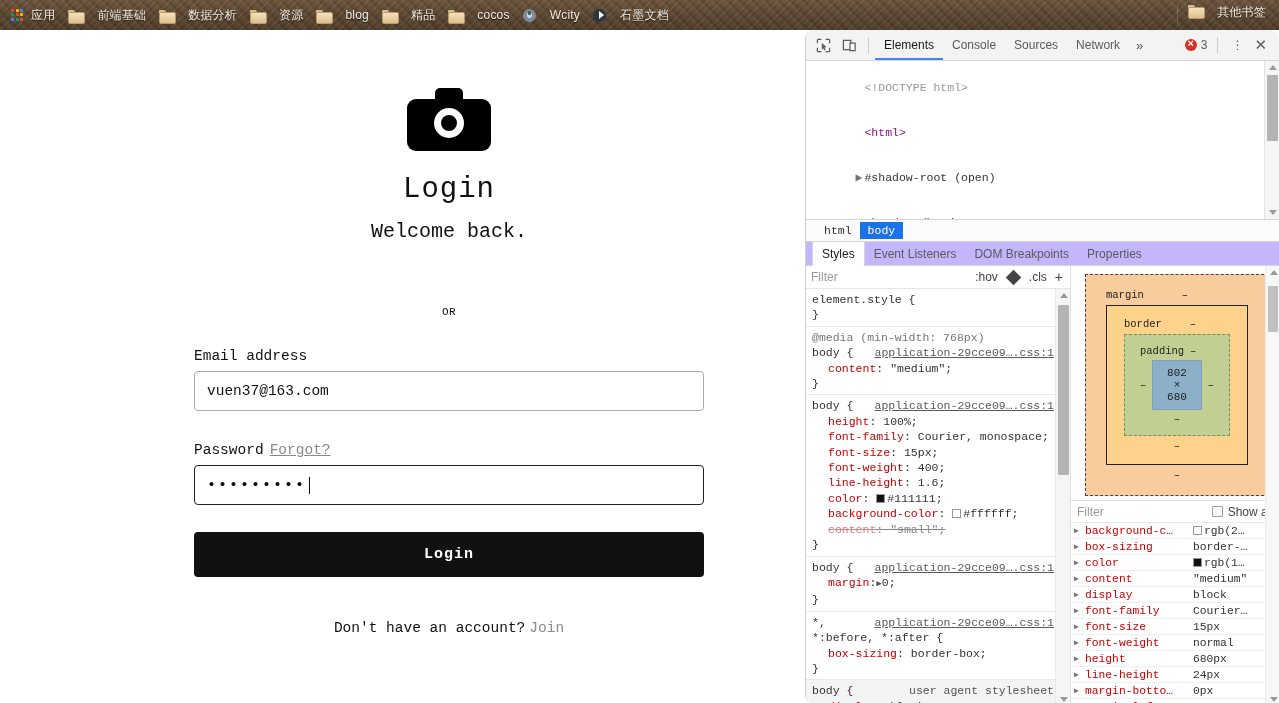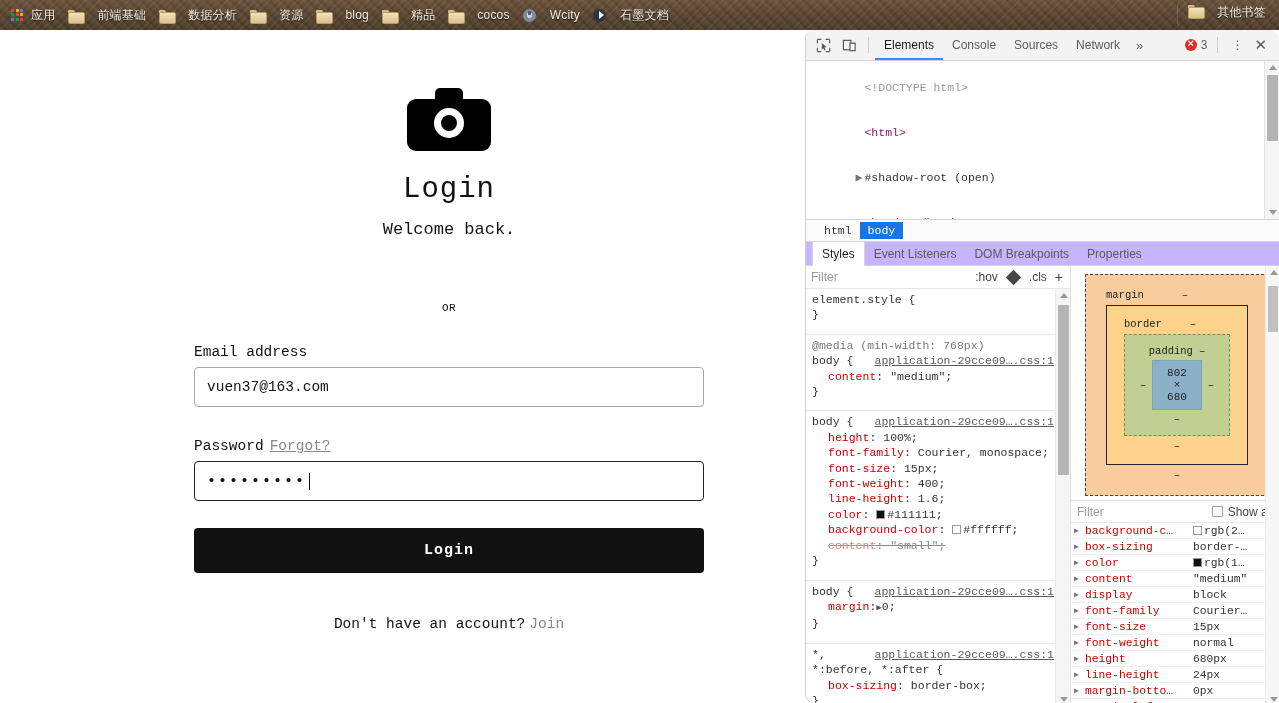--- a/index.html
+++ b/index.html
@@ -130,21 +130,21 @@
   }
   #login-title {
     text-align: center;
     font-family: "Liberation Mono", monospace;
     font-size: 29px; font-weight: 400;
     letter-spacing: 1px;
     margin: 22px 0 0;
     color: #111111;
   }
   #login-subtitle {
-    text-align: center; font-size: 17px; margin-top: 14px; color: #111;
+    text-align: center; font-size: 20px; margin-top: 14px; color: #111;
     font-family: "Liberation Mono", monospace;
   }
   #or-divider {
     text-align: center; font-size: 11px; margin-top: 63px; color: #111;
     letter-spacing: .5px;
     font-family: "Liberation Mono", monospace;
   }
   .field-label {
     font-size: 14.5px; color: #111; margin-bottom: 7px;
     font-family: "Liberation Mono", monospace;
@@ -300,21 +300,21 @@
   #styles-filter-row .fltr { flex: 1; }
   #styles-filter-row .hov { color: #444; margin-right: 8px; cursor: pointer; }
   #styles-filter-row .cls { color: #444; margin: 0 8px; cursor: pointer; }
   #styles-filter-row .plus { color: #444; cursor: pointer; margin-right: 2px; font-size: 14px;}
   .diamond {
     width: 11px; height: 11px; background: #454545; transform: rotate(45deg);
     display: inline-block; margin: 0 2px; cursor: pointer;
   }
 
   #rules { font-family: "Liberation Mono", monospace; font-size: 11.5px; line-height: 15.4px; }
-  .rule { padding: 3px 0 11px 6px; border-bottom: 1px solid #e8e8e8; position: relative; }
+  .rule { padding: 3px 0 3px 6px; border-bottom: 1px solid #e8e8e8; position: relative; }
   .rule.ua { background: #f4f4f4; }
   .sel { color: #333; }
   .src-link { color: #5a5a5a; text-decoration: underline; position: absolute; right: 16px; }
   .prop { color: #c80000; padding-left: 16px; display: inline-block; }
   .val { color: #333; }
   .strike { text-decoration: line-through; color: #888; }
   .strike .prop { color: #c88; text-decoration: line-through; }
   .swatch { display: inline-block; width: 9px; height: 9px; border: 1px solid #999; vertical-align: -1px; margin-right: 2px; }
   .media { color: #777; }
   .tri { color: #555; font-size: 9px; }
@@ -623,21 +623,21 @@
           <div class="bm-row" style="justify-content:flex-start">
             <span>margin</span>
             <span style="margin-left:32px">–</span>
           </div>
           <div class="bm-box bm-border" style="margin-top:4px">
             <div class="bm-row" style="justify-content:flex-start">
               <span>border</span>
               <span style="margin-left:22px">–</span>
             </div>
             <div class="bm-box bm-padding" style="margin-top:4px">
-              <div class="bm-row" style="justify-content:center">
+              <div class="bm-row" style="justify-content:flex-start">
                 <span>padding</span>
                 <span>–</span>
               </div>
               <div class="bm-row" style="margin-top:3px">
                 <span>–</span>
                 <span class="bm-content">802 × 680</span>
                 <span>–</span>
               </div>
               <div class="bm-row" style="margin-top:3px">
                 <span>–</span>

